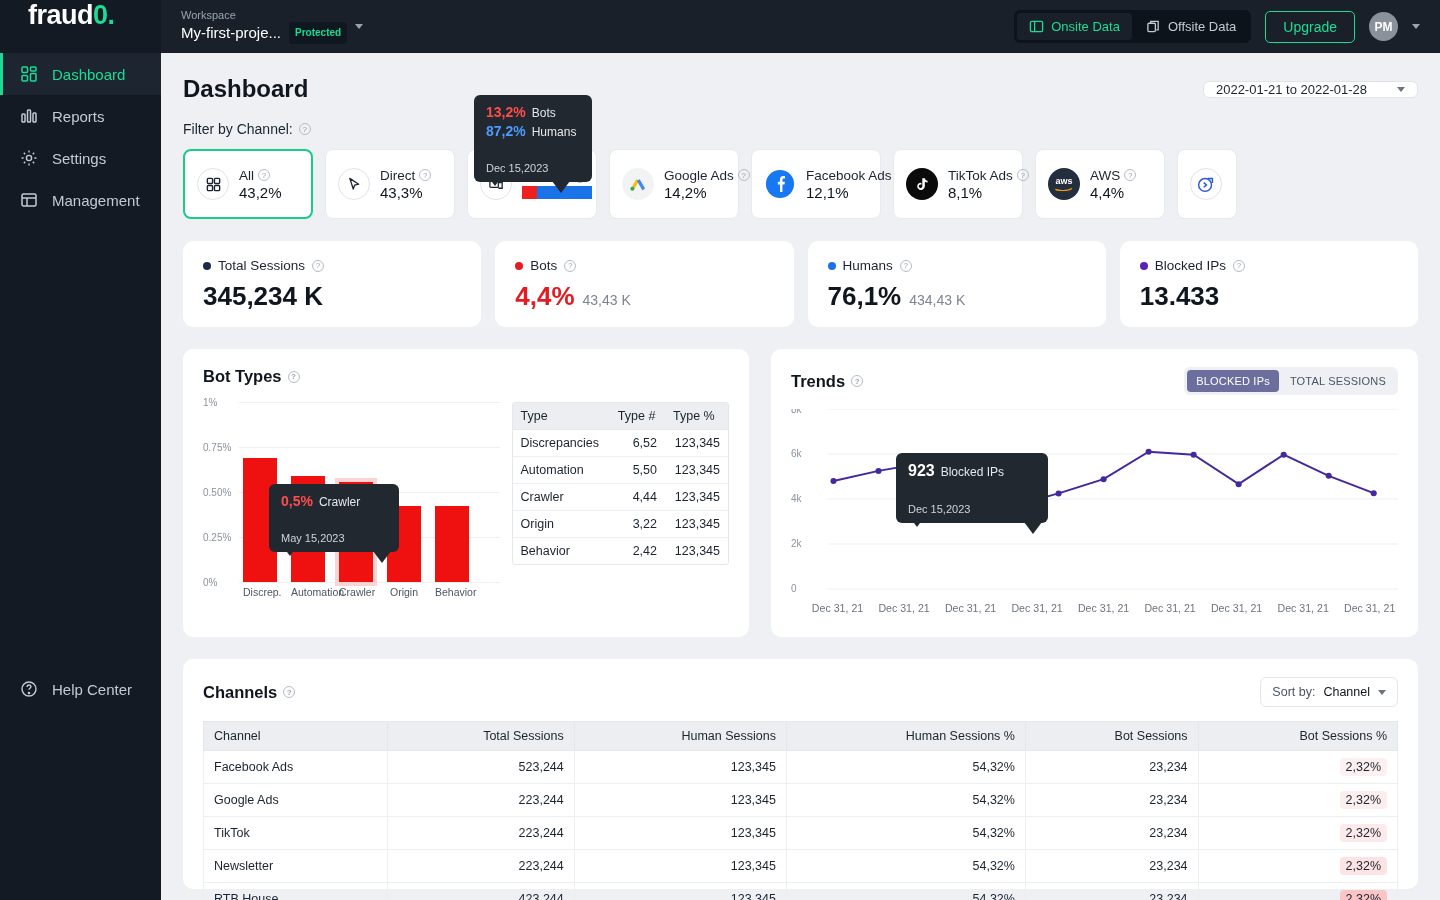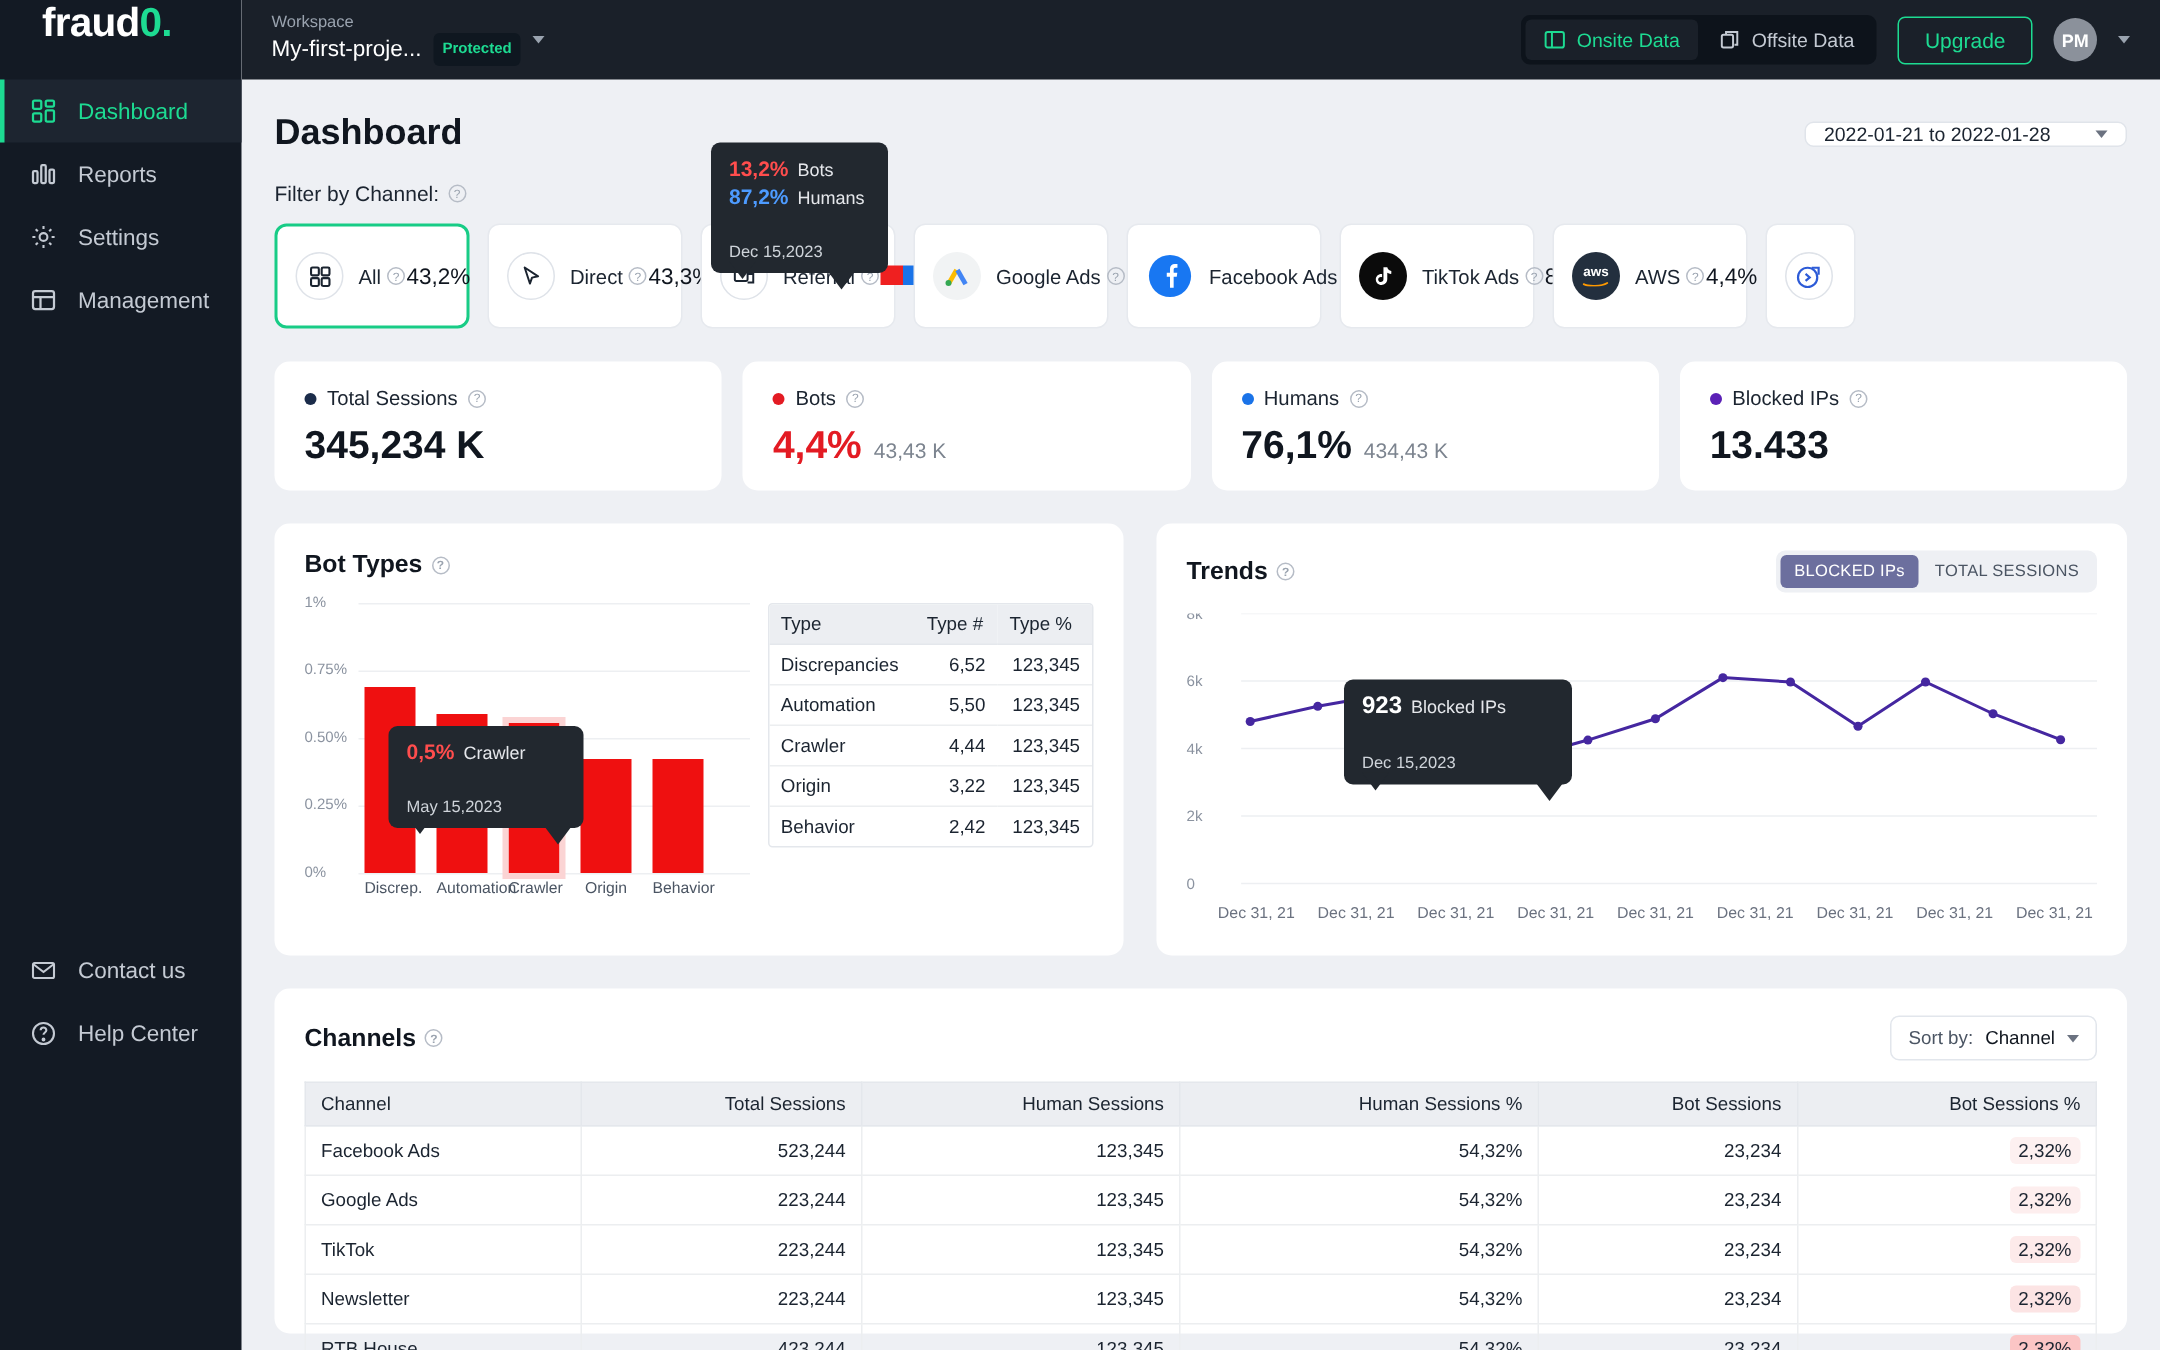--- a/index.html
+++ b/index.html
@@ -85,21 +85,21 @@
 
   
   .channels-row { display: flex; gap: 12px; margin-top: 12px; position: relative; }
   .ch-card {
     width: 130px; height: 70px; background: #fff; border: 1px solid #e6e9ee; border-radius: 8px;
     display: flex; align-items: center; gap: 10px; padding: 0 12px; flex: none; cursor: pointer;
   }
   .ch-card.sel { border: 2px solid #18cc86; }
   .ch-ico { width: 32px; height: 32px; border-radius: 50%; display:flex; align-items:center; justify-content:center; flex:none; }
   .ch-ico.ring { border: 1px solid #dfe3e9; }
-  .ch-txt { display: flex; gap: 1px; }
+  .ch-txt { display: flex; flex-direction: column; gap: 1px; }
   .ch-name { font-size: 13.5px; color: #1b2430; display: flex; align-items: center; gap: 4px; white-space: nowrap; }
   .ch-val { font-size: 15px; color: #10161f; font-weight: 500; }
   .ch-bar { display: flex; height: 13px; width: 70px; }
   .ch-bar .r { background: #ef2020; width: 22%; }
   .ch-bar .b { background: #1a73e8; width: 78%; }
   .ch-next { width: 60px; }
   .ch-next .ch-ico { border: 1px solid #dfe3e9; }
 
   
   .kpis { display: flex; gap: 14px; margin-top: 22px; }
@@ -217,29 +217,20 @@
           <rect x="2" y="3" width="14" height="12" rx="1.5"></rect>
             <line x1="2" y1="7" x2="16" y2="7"></line>
             <line x1="7" y1="7" x2="7" y2="15"></line>
         </svg>
       </span>
       <span>Management</span>
     </div>
   </div>
 
   <div class="sidebar-bottom">
-    <div class="nav-item">
-      <span class="nav-ico">
-        <svg viewBox="0 0 18 18" fill="none" stroke="currentColor" stroke-width="1.4">
-          <rect x="2" y="4" width="14" height="10" rx="1"></rect>
-            <path d="M2.5 5l6.5 5 6.5-5"></path>
-        </svg>
-      </span>
-      <span>Contact us</span>
-    </div>
     <div class="nav-item">
       <span class="nav-ico">
         <svg viewBox="0 0 18 18" fill="none" stroke="currentColor" stroke-width="1.4">
           <circle cx="9" cy="9" r="7"></circle>
             <path d="M7.1 6.9c0-1.1.9-1.9 1.9-1.9s1.9.8 1.9 1.8c0 1.5-1.9 1.5-1.9 3"></path>
             <circle cx="9" cy="13" r="0.6" fill="currentColor"></circle>
         </svg>
       </span>
       <span>Help Center</span>
     </div>
@@ -513,21 +504,21 @@
                 <div class="bar" style="height: 75.6px; background: rgb(239, 16, 16);"></div>
                 <div class="bar" style="height: 75.6px; background: rgb(239, 16, 16);"></div>
               </div>
             <div class="bc-labels" id="bcLabels">
                 <div class="bc-lbl">Discrep.</div>
                 <div class="bc-lbl">Automation</div>
                 <div class="bc-lbl">Crawler</div>
                 <div class="bc-lbl">Origin</div>
                 <div class="bc-lbl">Behavior</div>
               </div>
-            <div class="tt" style="left:56px; top:82px; width:130px;">
+            <div class="tt" style="left:66px; top:82px; width:130px;">
               <div class="tt-l1">
                   <span class="v" style="color:#ff4d4d">0,5%</span>
                   <span class="k">Crawler</span>
                 </div>
               <div class="tt-date">May 15,2023</div>
               <span style="position:absolute;right:8px;bottom:-11px;width:0;height:0;border-left:9px solid transparent;border-right:9px solid transparent;border-top:12px solid #22282f;"></span>
             </div>
           </div>
           <div class="bot-table">
             <table>

